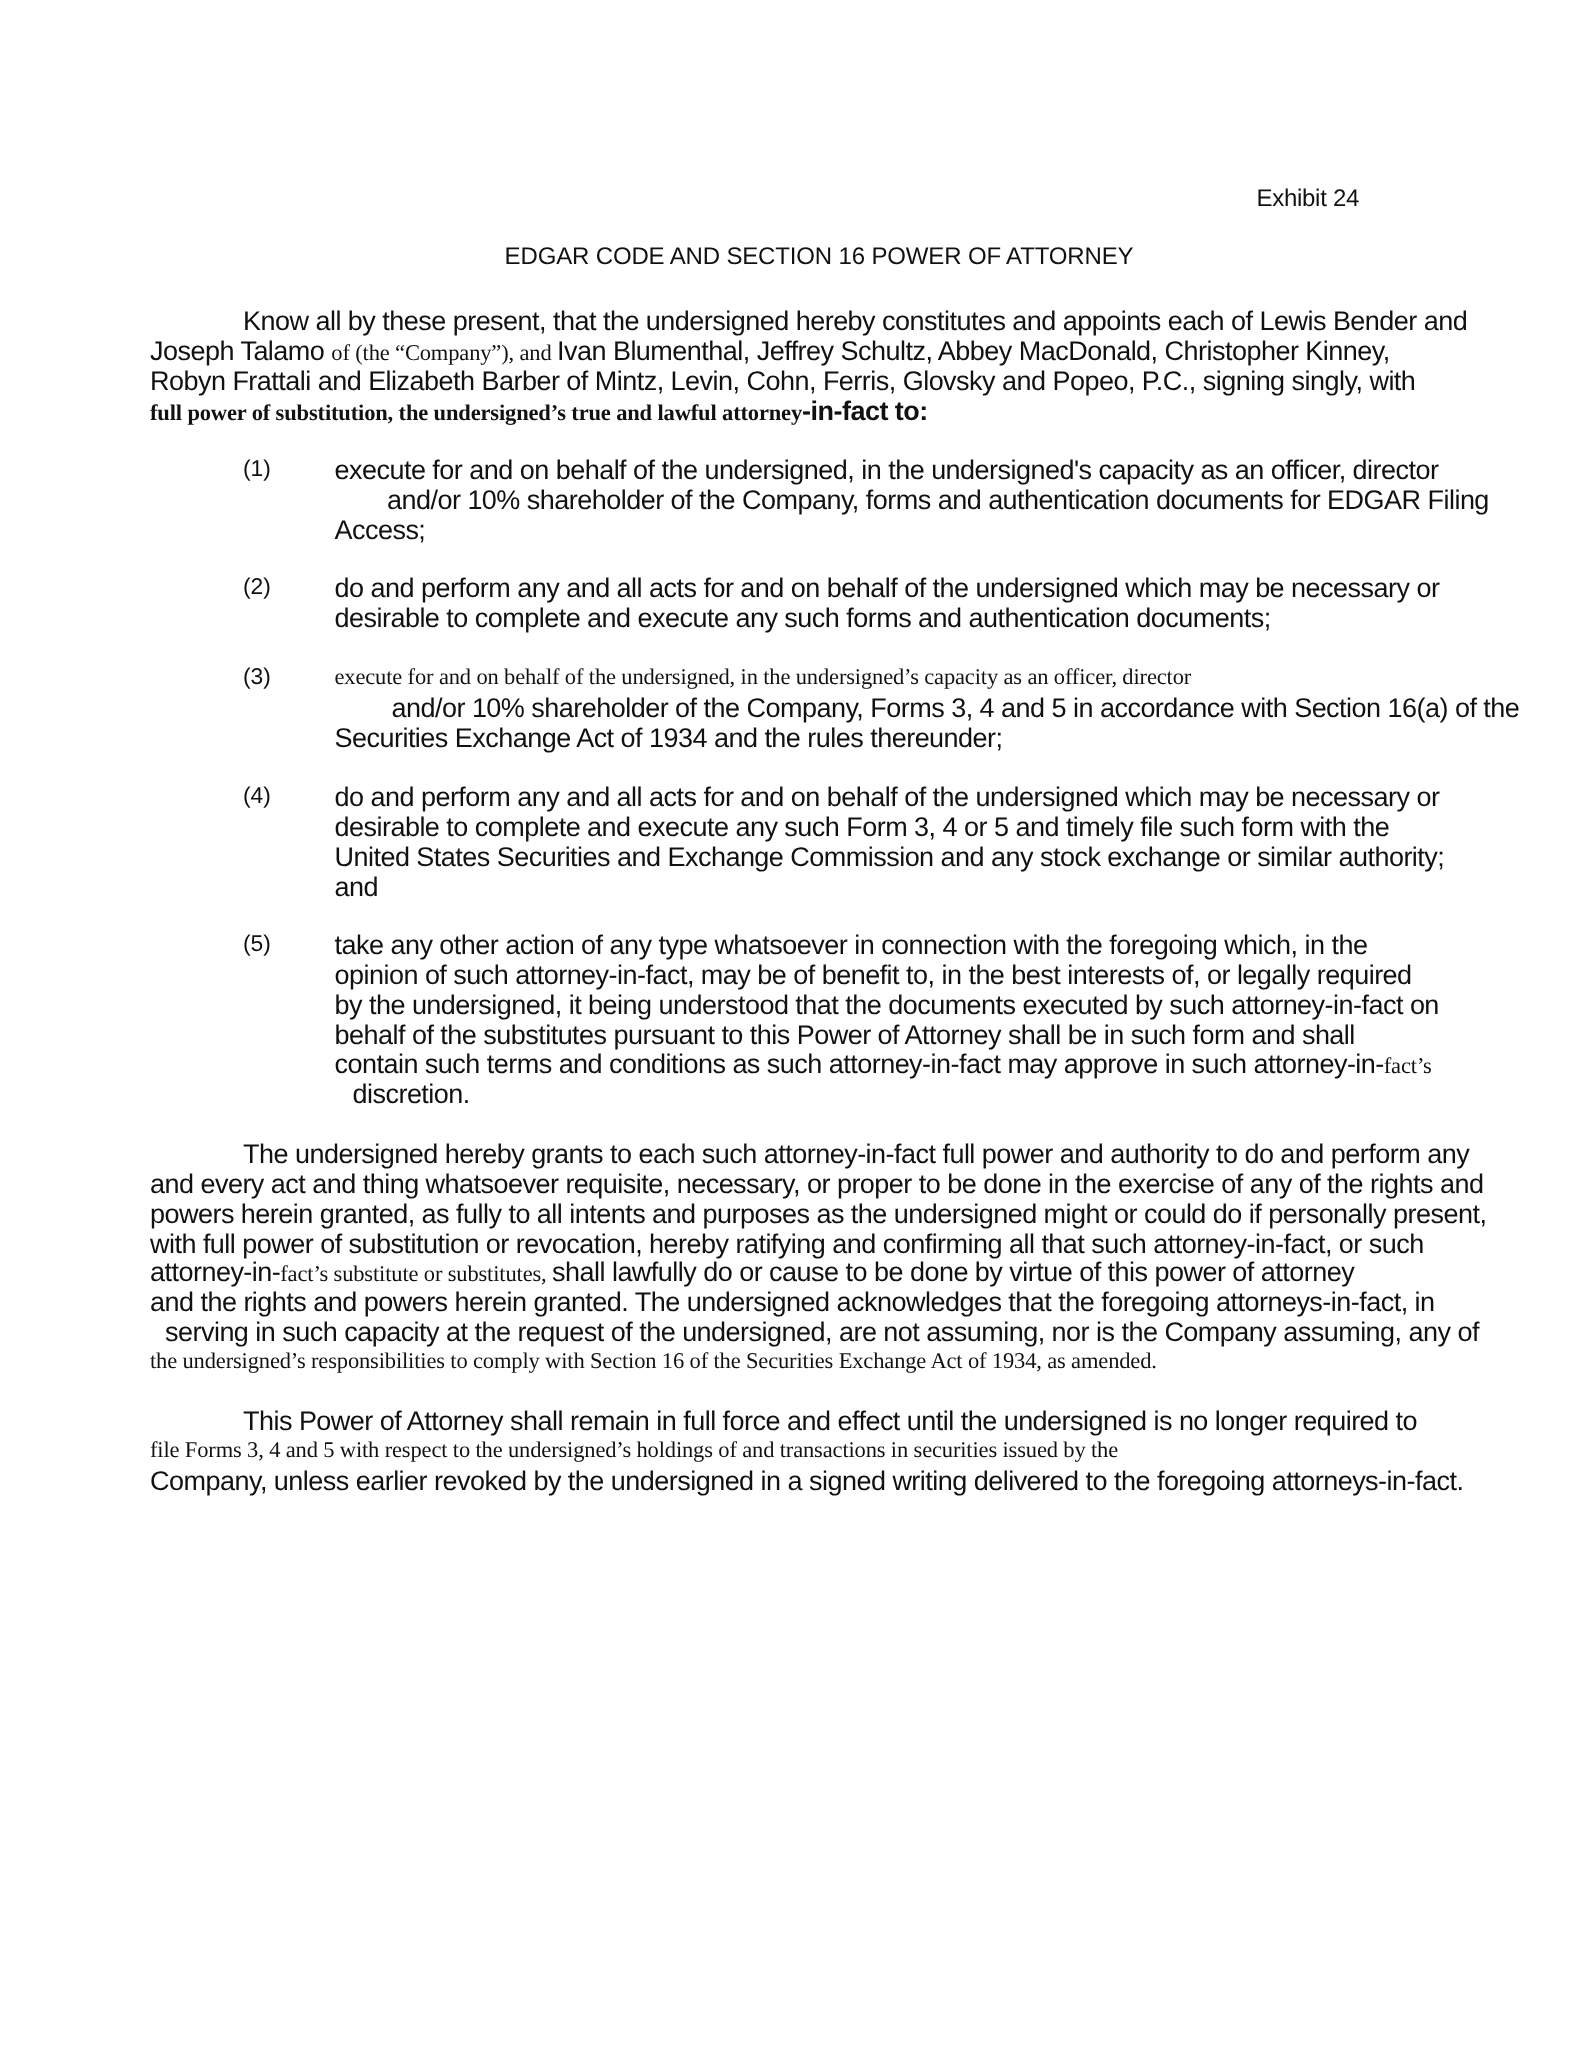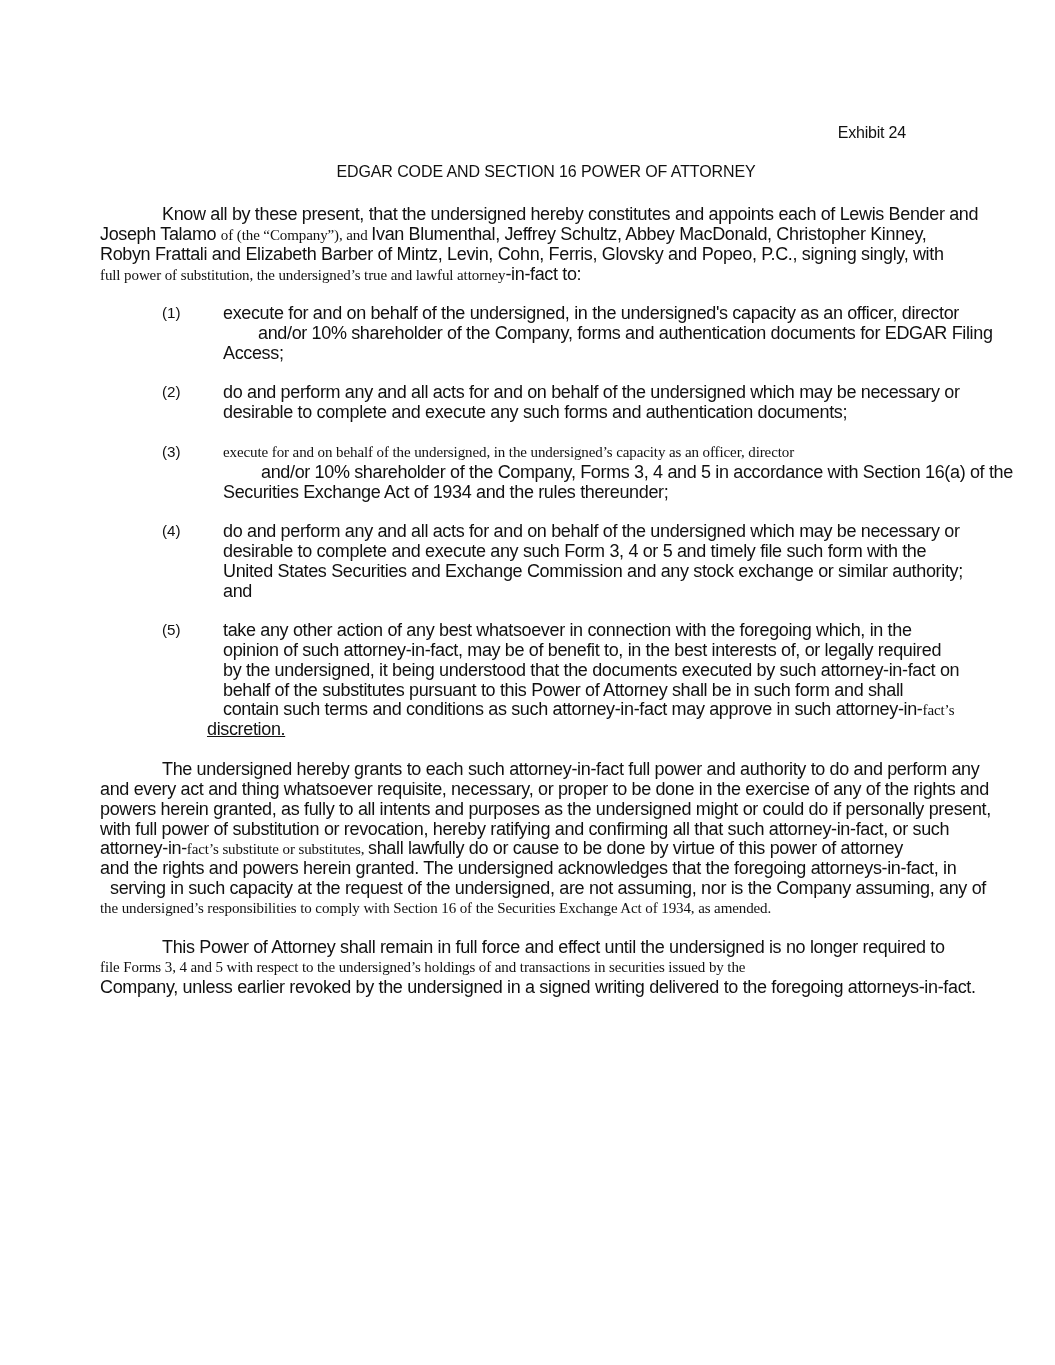--- a/index.html
+++ b/index.html
@@ -16,21 +16,21 @@
 <body>
 
 <div class="page">
   <div class="exhibit">Exhibit 24</div>
   <div class="title">EDGAR CODE AND SECTION 16 POWER OF ATTORNEY</div>
 
   <div id="intro">
       <div class="line" style="left: 162px; top: 204px;"><span class="sans">Know all by these present, that the undersigned hereby constitutes and appoints each of Lewis Bender and</span></div>
       <div class="line" style="left: 100px; top: 224px;"><span class="sans">Joseph Talamo </span><span class="serif">of  (the “Company”), and </span><span class="sans">Ivan Blumenthal, Jeffrey Schultz, Abbey MacDonald, Christopher Kinney,</span></div>
       <div class="line" style="left: 100px; top: 244px;"><span class="sans">Robyn Frattali and Elizabeth Barber of Mintz, Levin, Cohn, Ferris, Glovsky and Popeo, P.C., signing singly, with</span></div>
-      <div class="line" style="left: 100px; top: 264px;"><span class="serif">full power of substitution, the undersigned’s true and lawful attorney</span><span class="sans">-in-fact to:</span></div>
+      <div class="line" style="left: 100px; top: 264px; font-weight: bold;"><span class="serif">full power of substitution, the undersigned’s true and lawful attorney</span><span class="sans">-in-fact to:</span></div>
     </div>
   <div id="items">
       <div>
         <div class="num" style="top: 303px;">(1)</div>
         <div class="line" style="left: 223px; top: 303px;"><span class="sans">execute for and on behalf of the undersigned, in the undersigned's capacity as an officer, director</span></div>
         <div class="line" style="left: 223px; top: 322.85px; margin-left: 35px;"><span class="sans">and/or 10% shareholder of the Company, forms and authentication documents for EDGAR Filing</span></div>
         <div class="line" style="left: 223px; top: 342.7px;"><span class="sans">Access;</span></div>
       </div>
       <div>
         <div class="num" style="top: 382px;">(2)</div>
@@ -45,26 +45,26 @@
       </div>
       <div>
         <div class="num" style="top: 521px;">(4)</div>
         <div class="line" style="left: 223px; top: 521px;"><span class="sans">do and perform any and all acts for and on behalf of the undersigned which may be necessary or</span></div>
         <div class="line" style="left: 223px; top: 540.85px;"><span class="sans">desirable to complete and execute any such Form 3, 4 or 5 and timely file such form with the</span></div>
         <div class="line" style="left: 223px; top: 560.7px;"><span class="sans">United States Securities and Exchange Commission and any stock exchange or similar authority;</span></div>
         <div class="line" style="left: 223px; top: 580.55px;"><span class="sans">and</span></div>
       </div>
       <div>
         <div class="num" style="top: 620px;">(5)</div>
-        <div class="line" style="left: 223px; top: 620px;"><span class="sans">take any other action of any best whatsoever in connection with the foregoing which, in the</span></div>
+        <div class="line" style="left: 223px; top: 620px;"><span class="sans">take any other action of any type whatsoever in connection with the foregoing which, in the</span></div>
         <div class="line" style="left: 223px; top: 639.85px;"><span class="sans">opinion of such attorney-in-fact, may be of benefit to, in the best interests of, or legally required</span></div>
         <div class="line" style="left: 223px; top: 659.7px;"><span class="sans">by the undersigned, it being understood that the documents executed by such attorney-in-fact on</span></div>
         <div class="line" style="left: 223px; top: 679.55px;"><span class="sans">behalf of the substitutes pursuant to this Power of Attorney shall be in such form and shall</span></div>
         <div class="line" style="left: 223px; top: 699.4px;"><span class="sans">contain such terms and conditions as such attorney-in-fact may approve in such attorney-in-</span><span class="serif">fact’s</span></div>
-        <div class="line" style="left: 207px; top: 719.25px; text-decoration: underline;"><span class="sans">discretion.</span></div>
+        <div class="line" style="left: 235px; top: 719.25px;"><span class="sans">discretion.</span></div>
       </div>
     </div>
   <div id="grant">
       <div class="line" style="left: 162px; top: 759px;"><span class="sans">The undersigned hereby grants to each such attorney-in-fact full power and authority to do and perform any</span></div>
       <div class="line" style="left: 100px; top: 778.85px;"><span class="sans">and every act and thing whatsoever requisite, necessary, or proper to be done in the exercise of any of the rights and</span></div>
       <div class="line" style="left: 100px; top: 798.7px;"><span class="sans">powers herein granted, as fully to all intents and purposes as the undersigned might or could do if personally present,</span></div>
       <div class="line" style="left: 100px; top: 818.55px;"><span class="sans">with full power of substitution or revocation, hereby ratifying and confirming all that such attorney-in-fact, or such</span></div>
       <div class="line" style="left: 100px; top: 838.4px;"><span class="sans">attorney-in-</span><span class="serif">fact’s substitute or substitutes, </span><span class="sans">shall lawfully do or cause to be done by virtue of this power of attorney</span></div>
       <div class="line" style="left: 100px; top: 858.25px;"><span class="sans">and the rights and powers herein granted.  The undersigned acknowledges that the foregoing attorneys-in-fact, in</span></div>
       <div class="line" style="left: 100px; top: 878.1px; margin-left: 10px;"><span class="sans">serving in such capacity at the request of the undersigned, are not assuming, nor is the Company assuming, any of</span></div>

